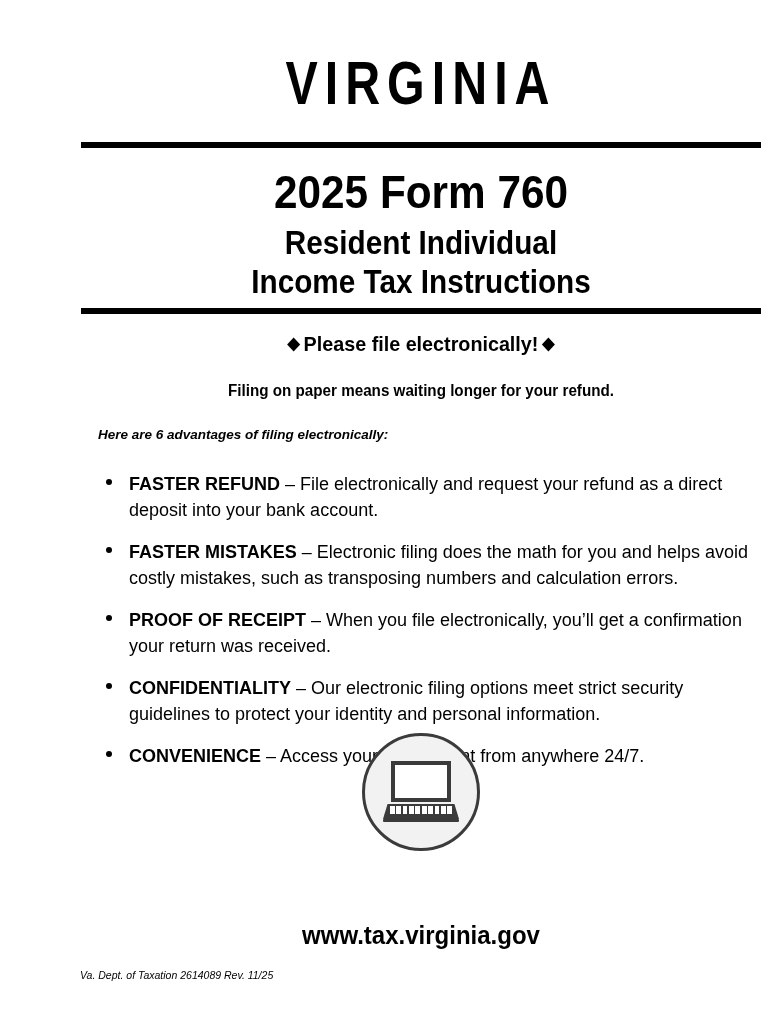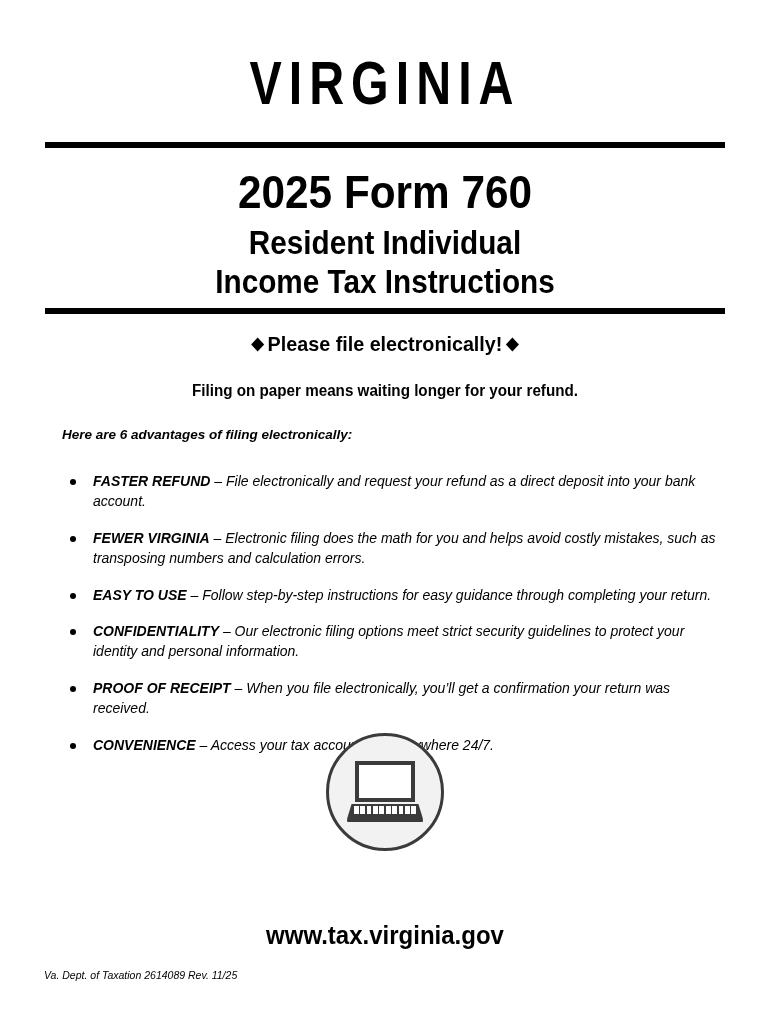--- a/index.html
+++ b/index.html
@@ -14,20 +14,21 @@
     font-family: "Liberation Sans", sans-serif;
     color: #000000;
     overflow: hidden;
   }
 
   .page {
     position: absolute;
     inset: 0;
     width: 659px;
     height: 1024px;
+    margin-left: 36px;
   }
 
   
   .state-title {
     position: absolute;
     top: 52px;
     left: 45px;
     width: 680px;
     text-align: center;
     font-size: 62px;
@@ -124,23 +125,22 @@
   .bullet-list {
     position: absolute;
     top: 472px;
     left: 62px;
     width: 655px;
   }
   .bullet-item {
     position: relative;
     padding-left: 31px;
     margin-bottom: 17px;
-    font-size: 14px;
+    font-size: 18px;
     line-height: 1.42;
-    font-style: italic;
   }
   .bullet-item:last-child { margin-bottom: 0; }
   .bullet-dot {
     position: absolute;
     left: 8px;
     top: 7px;
     width: 6px;
     height: 6px;
     background: #000000;
     border-radius: 50%;
@@ -266,36 +266,32 @@
 
   <div class="bullet-list">
 
     <div class="bullet-item">
       <span class="bullet-dot"></span>
       <span class="bullet-label">FASTER REFUND</span><span class="bullet-text"> – File electronically and request your refund as a direct deposit into your bank account.</span>
     </div>
 
     <div class="bullet-item">
       <span class="bullet-dot"></span>
-      <span class="bullet-label">FEWER VIRGINIA</span><span class="bullet-text"> – Electronic filing does the math for you and helps avoid costly mistakes, such as transposing numbers and calculation errors.</span>
-    </div>
-
-    <div class="bullet-item">
-      <span class="bullet-dot"></span>
-      <span class="bullet-label">EASY TO USE</span><span class="bullet-text"> – Follow step-by-step instructions for easy guidance through completing your return.</span>
+      <span class="bullet-label">FASTER MISTAKES</span><span class="bullet-text"> – Electronic filing does the math for you and helps avoid costly mistakes, such as transposing numbers and calculation errors.</span>
+    </div>
+
+
+    <div class="bullet-item">
+      <span class="bullet-dot"></span>
+      <span class="bullet-label">PROOF OF RECEIPT</span><span class="bullet-text"> – When you file electronically, you’ll get a confirmation your return was received.</span>
     </div>
 
     <div class="bullet-item">
       <span class="bullet-dot"></span>
       <span class="bullet-label">CONFIDENTIALITY</span><span class="bullet-text"> – Our electronic filing options meet strict security guidelines to protect your identity and personal information.</span>
-    </div>
-
-    <div class="bullet-item">
-      <span class="bullet-dot"></span>
-      <span class="bullet-label">PROOF OF RECEIPT</span><span class="bullet-text"> – When you file electronically, you’ll get a confirmation your return was received.</span>
     </div>
 
     <div class="bullet-item">
       <span class="bullet-dot"></span>
       <span class="bullet-label">CONVENIENCE</span><span class="bullet-text"> – Access your tax account from anywhere 24/7.</span>
     </div>
 
   </div>
 
   <div class="badge">

